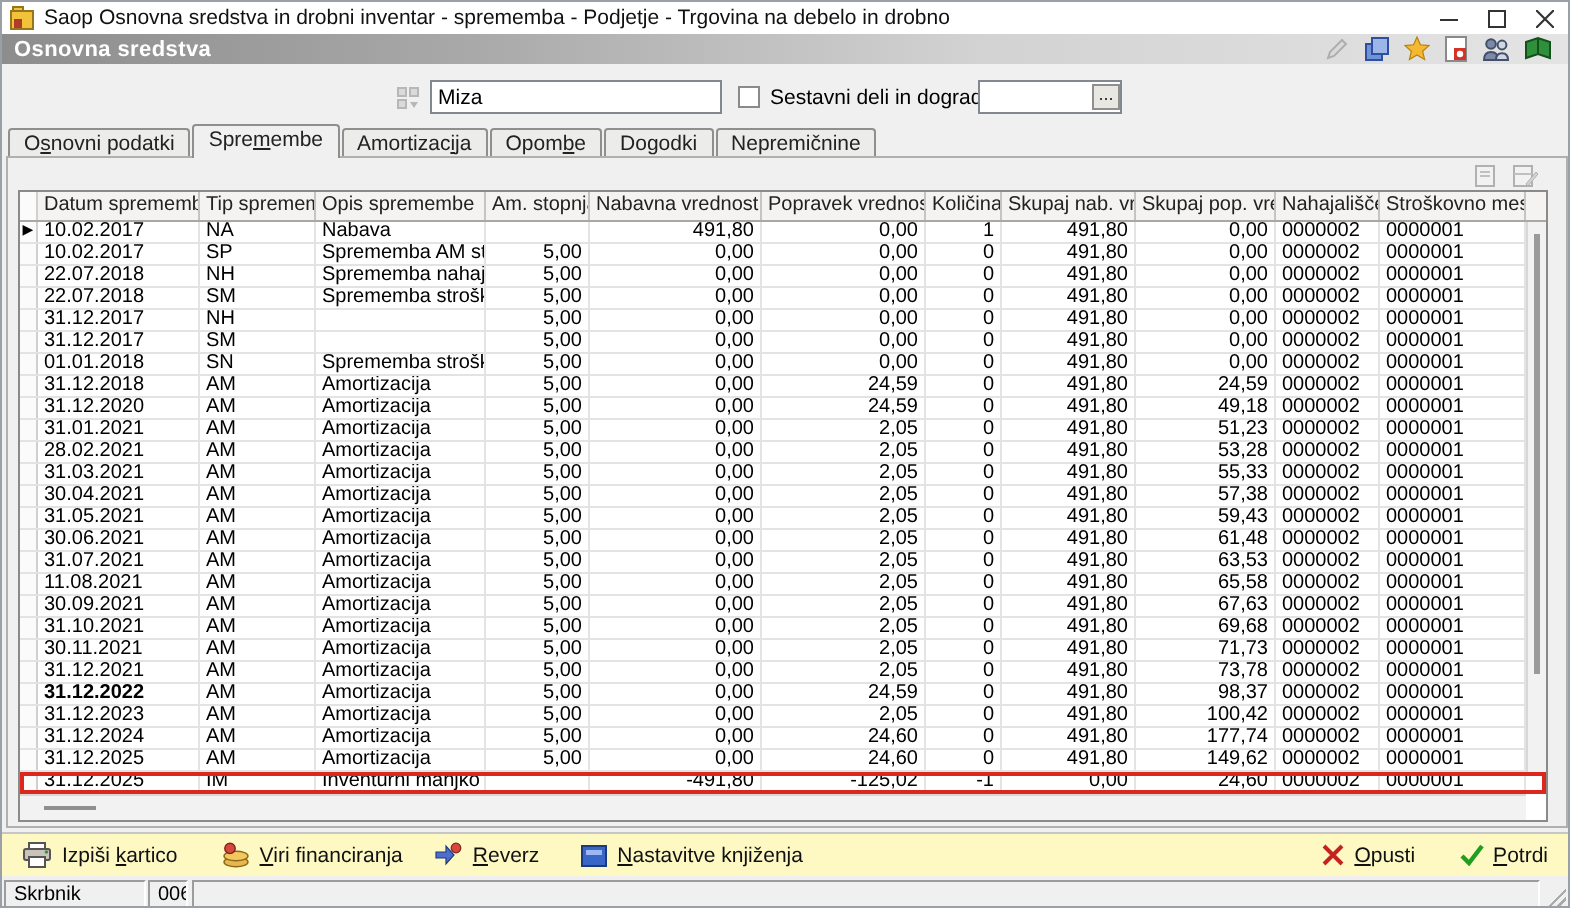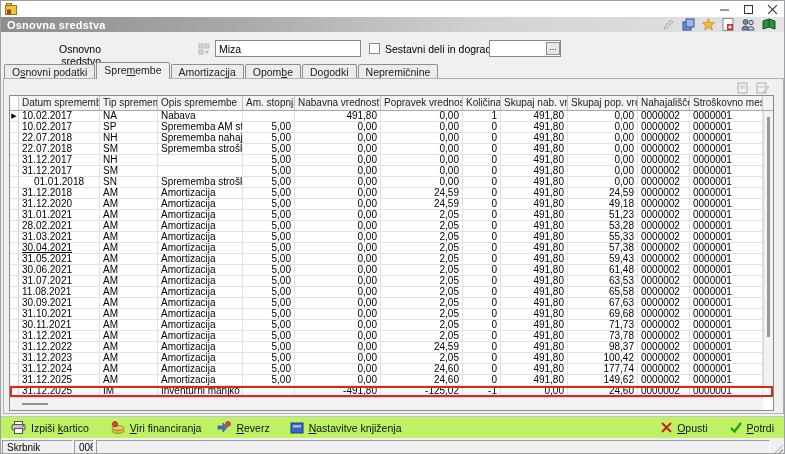--- a/index.html
+++ b/index.html
@@ -56,21 +56,21 @@
     overflow:hidden;border-right:1px solid #e3e3e3;}
   .g-cell.num{text-align:right;}
   .g-ind{flex:none;width:9px;border-right:1px solid #d0d0d0;background:#fbfbfb;
     font-size:7px;line-height:10px;text-align:center;color:#000;}
   .grid-row.hl{outline:2px solid #da291c;outline-offset:-2px;position:relative;z-index:2;}
   .vscroll{position:absolute;top:15px;right:0;width:10px;bottom:13px;background:#f2f2f2;border-left:1px solid #d7d7d7;}
   .vthumb{position:absolute;top:6px;left:3px;width:3px;height:220px;background:#9a9a9a;}
   .hscroll{position:absolute;left:0;right:10px;bottom:0;height:13px;background:#f2f2f2;border-top:1px solid #d7d7d7;}
   .hthumb{position:absolute;left:12px;top:5px;width:26px;height:2px;background:#8f8f8f;}
   
-  .footer{position:absolute;top:415px;left:0;right:0;height:22px;background:#bef264;
+  .footer{position:absolute;top:415px;left:0;right:0;height:22px;background:#fef9c3;
     border-top:1px solid #c6c6c6;display:flex;align-items:center;padding:0 10px;}
   .fbtn{display:flex;align-items:center;gap:5px;font-size:10.5px;color:#111;white-space:nowrap;}
   .fbtn u{text-decoration:underline;}
   .sp1{width:22px;}.sp2{width:16px;}.sp3{width:20px;}
   .right-btns{margin-left:auto;display:flex;gap:22px;align-items:center;}
   
   .statusbar{position:absolute;top:438px;left:0;right:0;height:16px;background:#f0f0f0;padding-top:1px;}
   .sb-cell{position:absolute;top:1px;height:14px;border:1px solid;border-color:#9c9c9c #ffffff #ffffff #9c9c9c;
     font-size:10px;padding:1px 4px;background:#f0f0f0;white-space:nowrap;overflow:hidden;}
   .sb-user{left:1px;width:71px;}
@@ -88,20 +88,21 @@
 <div id="app">
 
   <div class="titlebar">
     <span style="display:flex;">
       <svg width="12" height="12" viewBox="0 0 12 12">
           <rect x="1.5" y="0.5" width="5" height="3.5" fill="#f2c23a" stroke="#96761a"></rect>
           <rect x="0.5" y="2.5" width="11" height="9" fill="#f2c23a" stroke="#96761a"></rect>
           <rect x="2" y="6.5" width="4" height="4.5" fill="#b23a2a"></rect>
         </svg>
     </span>
+    <span class="title">Saop Osnovna sredstva in drobni inventar - sprememba - Podjetje - Trgovina na debelo in drobno</span>
     <div class="win-controls">
       <span class="win-btn">
         <svg width="9" height="9" viewBox="0 0 9 9">
             <line x1="0" y1="5" x2="9" y2="5" stroke="#333" stroke-width="1"></line>
           </svg>
       </span>
       <span class="win-btn">
         <svg width="9" height="9" viewBox="0 0 9 9">
             <rect x="0.5" y="0.5" width="8" height="8" fill="none" stroke="#333"></rect>
           </svg>
@@ -151,21 +152,20 @@
       <span>
         <svg width="14" height="13" viewBox="0 0 14 13">
             <path d="M1 3 L7 1 L13 3 L13 11 L7 9 L1 11 Z" fill="#2f8f3a" stroke="#14501c"></path>
             <path d="M7 1 L7 9" stroke="#14501c"></path>
           </svg>
       </span>
     </div>
   </div>
 
   <div class="form-area"></div>
-  <label class="frm-label">Osnovno sredstvo</label>
   <span class="mini-btn">
     <svg width="12" height="12" viewBox="0 0 12 12">
         <rect x="1" y="1" width="4" height="4" fill="#c9c9c9" stroke="#8a8a8a"></rect>
         <rect x="7" y="1" width="4" height="4" fill="#c9c9c9" stroke="#8a8a8a"></rect>
         <rect x="1" y="7" width="4" height="4" fill="#c9c9c9" stroke="#8a8a8a"></rect>
         <path d="M7 8 L11 8 L9 11 Z" fill="#8a8a8a"></path>
       </svg>
   </span>
   <input class="inp name" readonly="" value="Miza" style="">
   <span class="chk"></span>
@@ -294,21 +294,21 @@
             <div class="g-cell num" style="width: 86px;">0,00</div>
             <div class="g-cell num" style="width: 82px;">0,00</div>
             <div class="g-cell num" style="width: 38px;">0</div>
             <div class="g-cell num" style="width: 67px;">491,80</div>
             <div class="g-cell num" style="width: 70px;">0,00</div>
             <div class="g-cell" style="width: 52px;">0000002</div>
             <div class="g-cell" style="width: 73px;">0000001</div>
           </div>
           <div class="grid-row">
             <div class="g-ind"></div>
-            <div class="g-cell" style="width: 81px; text-align: center;">01.01.2018</div>
+            <div class="g-cell" style="width: 81px;">01.01.2018</div>
             <div class="g-cell" style="width: 58px;">SN</div>
             <div class="g-cell" style="width: 85px;">Sprememba stroškovnega n</div>
             <div class="g-cell num" style="width: 52px;">5,00</div>
             <div class="g-cell num" style="width: 86px;">0,00</div>
             <div class="g-cell num" style="width: 82px;">0,00</div>
             <div class="g-cell num" style="width: 38px;">0</div>
             <div class="g-cell num" style="width: 67px;">491,80</div>
             <div class="g-cell num" style="width: 70px;">0,00</div>
             <div class="g-cell" style="width: 52px;">0000002</div>
             <div class="g-cell" style="width: 73px;">0000001</div>
@@ -378,21 +378,21 @@
             <div class="g-cell num" style="width: 86px;">0,00</div>
             <div class="g-cell num" style="width: 82px;">2,05</div>
             <div class="g-cell num" style="width: 38px;">0</div>
             <div class="g-cell num" style="width: 67px;">491,80</div>
             <div class="g-cell num" style="width: 70px;">55,33</div>
             <div class="g-cell" style="width: 52px;">0000002</div>
             <div class="g-cell" style="width: 73px;">0000001</div>
           </div>
           <div class="grid-row">
             <div class="g-ind"></div>
-            <div class="g-cell" style="width: 81px; text-decoration: underline;">30.04.2021</div>
+            <div class="g-cell" style="width: 81px;">30.04.2021</div>
             <div class="g-cell" style="width: 58px;">AM</div>
             <div class="g-cell" style="width: 85px;">Amortizacija</div>
             <div class="g-cell num" style="width: 52px;">5,00</div>
             <div class="g-cell num" style="width: 86px;">0,00</div>
             <div class="g-cell num" style="width: 82px;">2,05</div>
             <div class="g-cell num" style="width: 38px;">0</div>
             <div class="g-cell num" style="width: 67px;">491,80</div>
             <div class="g-cell num" style="width: 70px;">57,38</div>
             <div class="g-cell" style="width: 52px;">0000002</div>
             <div class="g-cell" style="width: 73px;">0000001</div>
@@ -504,21 +504,21 @@
             <div class="g-cell num" style="width: 86px;">0,00</div>
             <div class="g-cell num" style="width: 82px;">2,05</div>
             <div class="g-cell num" style="width: 38px;">0</div>
             <div class="g-cell num" style="width: 67px;">491,80</div>
             <div class="g-cell num" style="width: 70px;">73,78</div>
             <div class="g-cell" style="width: 52px;">0000002</div>
             <div class="g-cell" style="width: 73px;">0000001</div>
           </div>
           <div class="grid-row">
             <div class="g-ind"></div>
-            <div class="g-cell" style="width: 81px;">31.12.2022</div>
+            <div class="g-cell" style="width: 81px; font-weight: bold;">31.12.2022</div>
             <div class="g-cell" style="width: 58px;">AM</div>
             <div class="g-cell" style="width: 85px;">Amortizacija</div>
             <div class="g-cell num" style="width: 52px;">5,00</div>
             <div class="g-cell num" style="width: 86px;">0,00</div>
             <div class="g-cell num" style="width: 82px;">24,59</div>
             <div class="g-cell num" style="width: 38px;">0</div>
             <div class="g-cell num" style="width: 67px;">491,80</div>
             <div class="g-cell num" style="width: 70px;">98,37</div>
             <div class="g-cell" style="width: 52px;">0000002</div>
             <div class="g-cell" style="width: 73px;">0000001</div>

